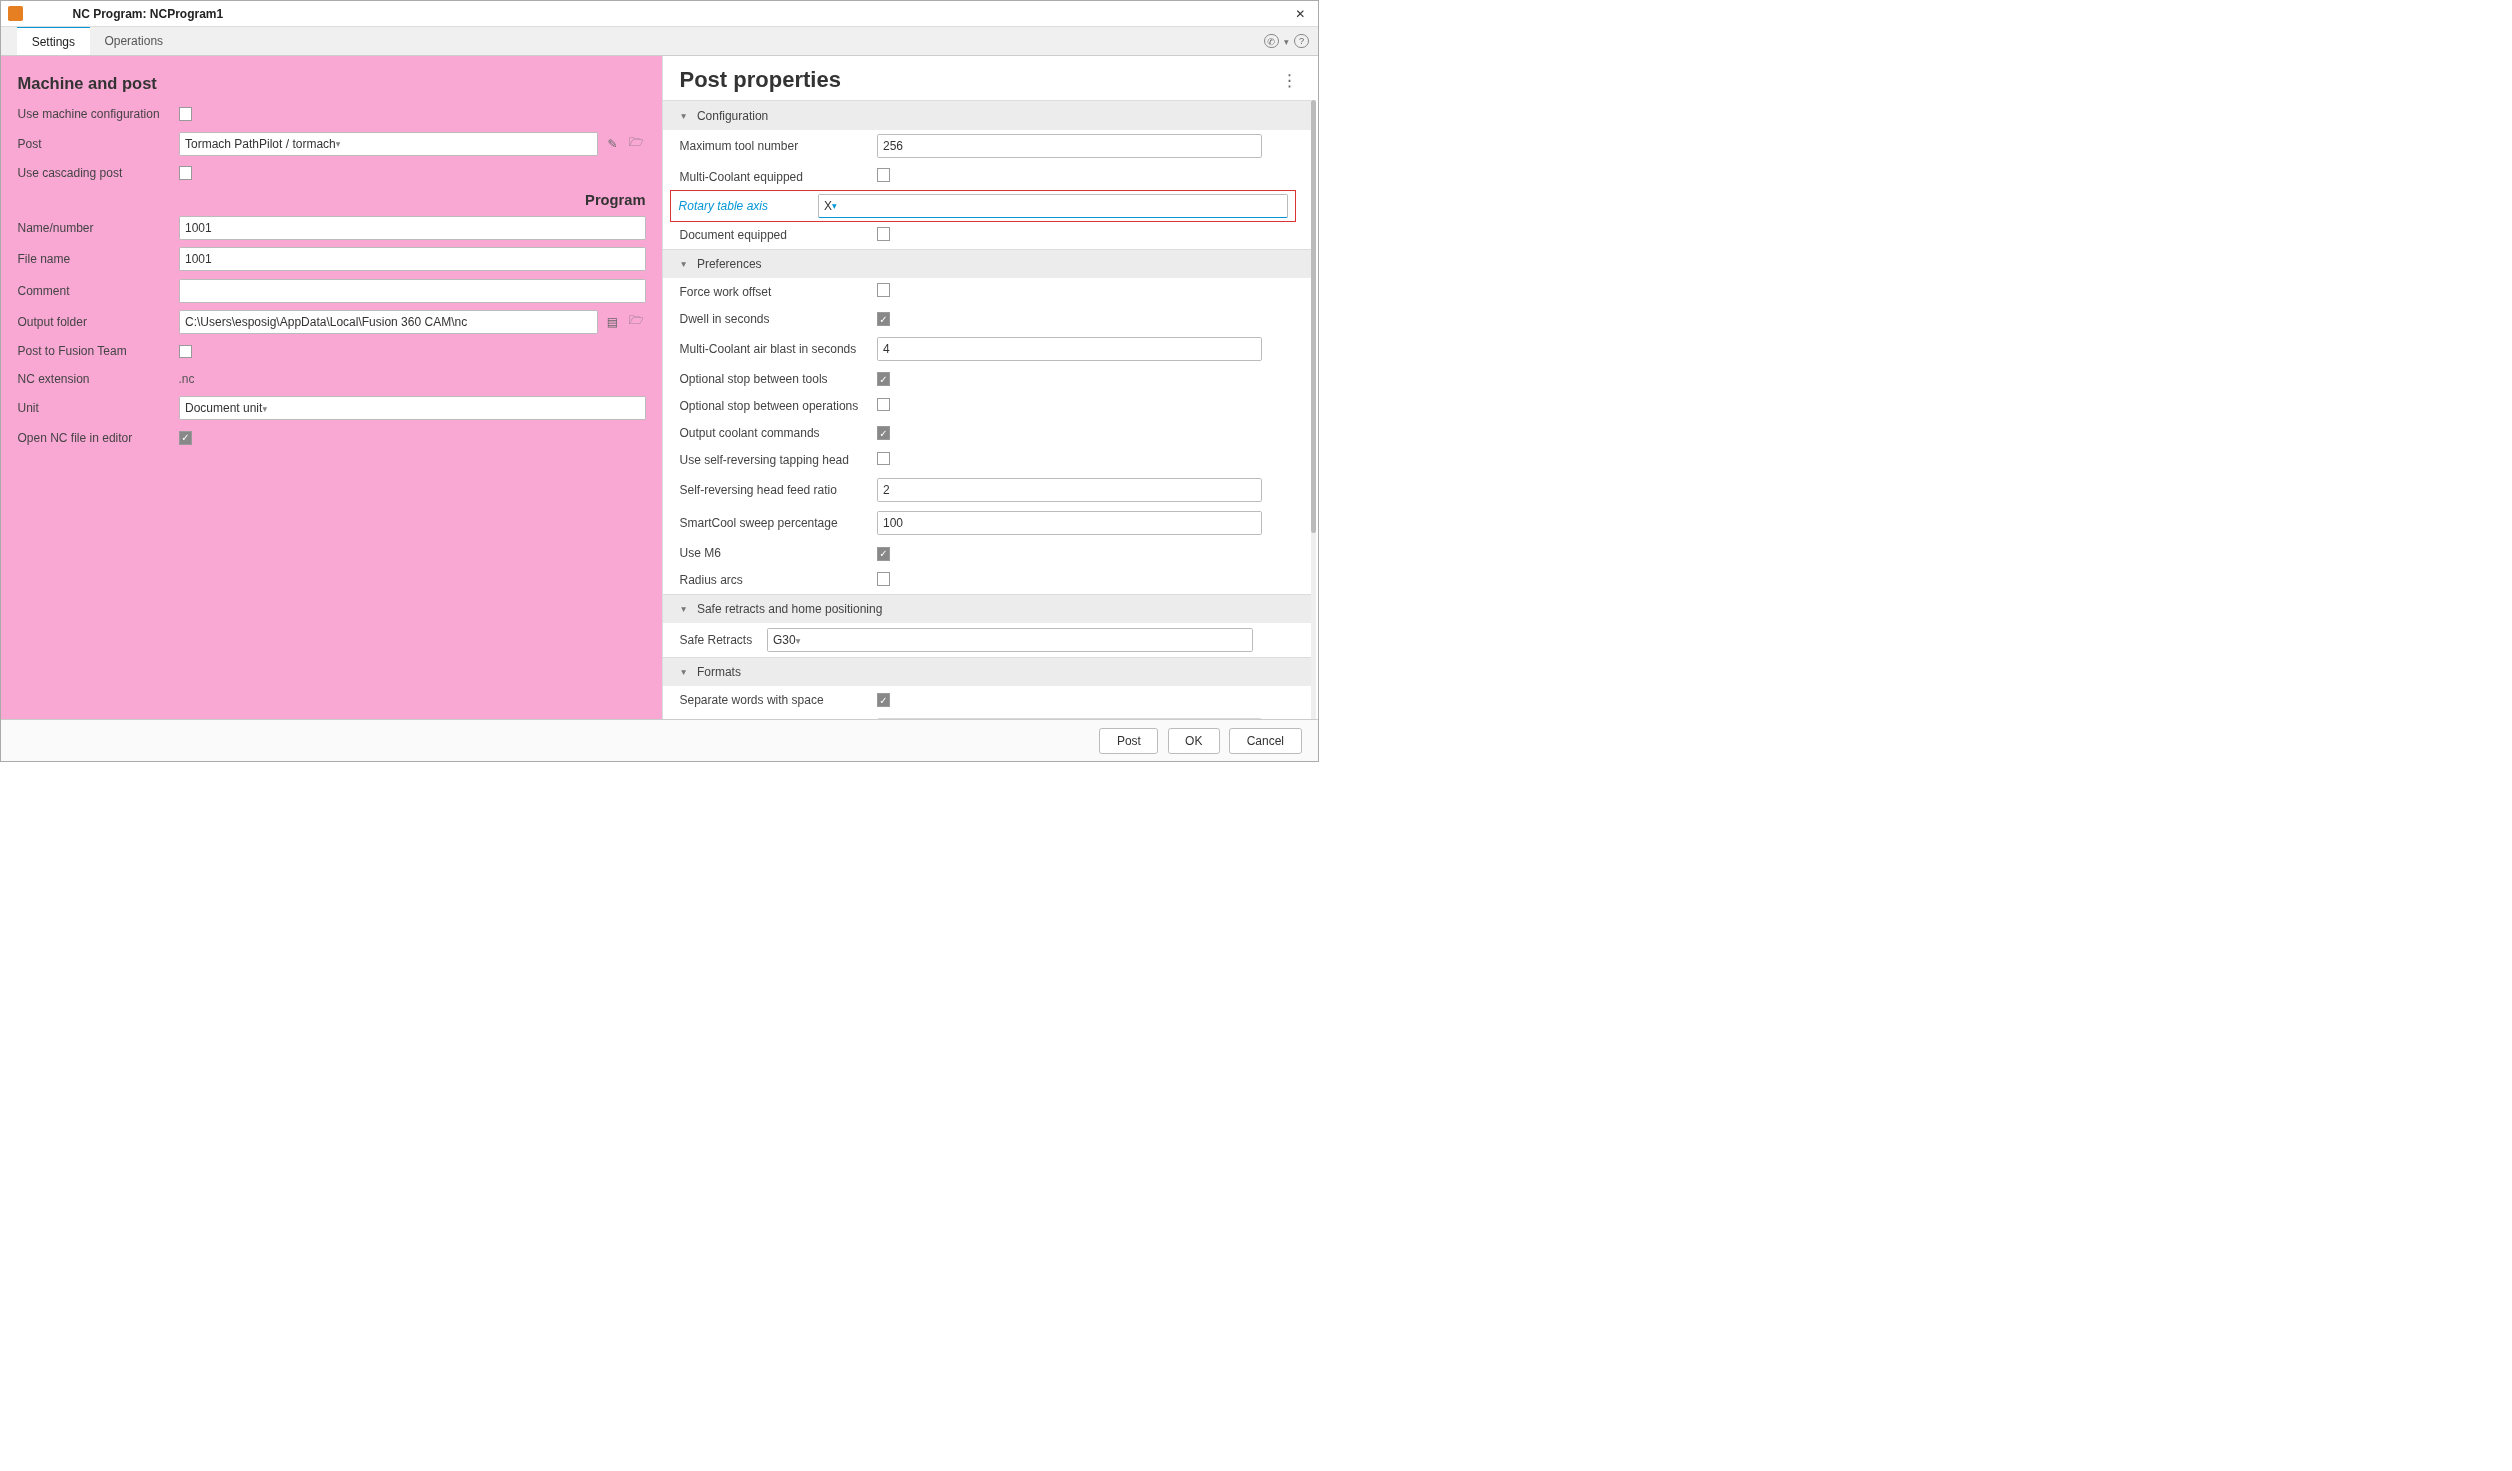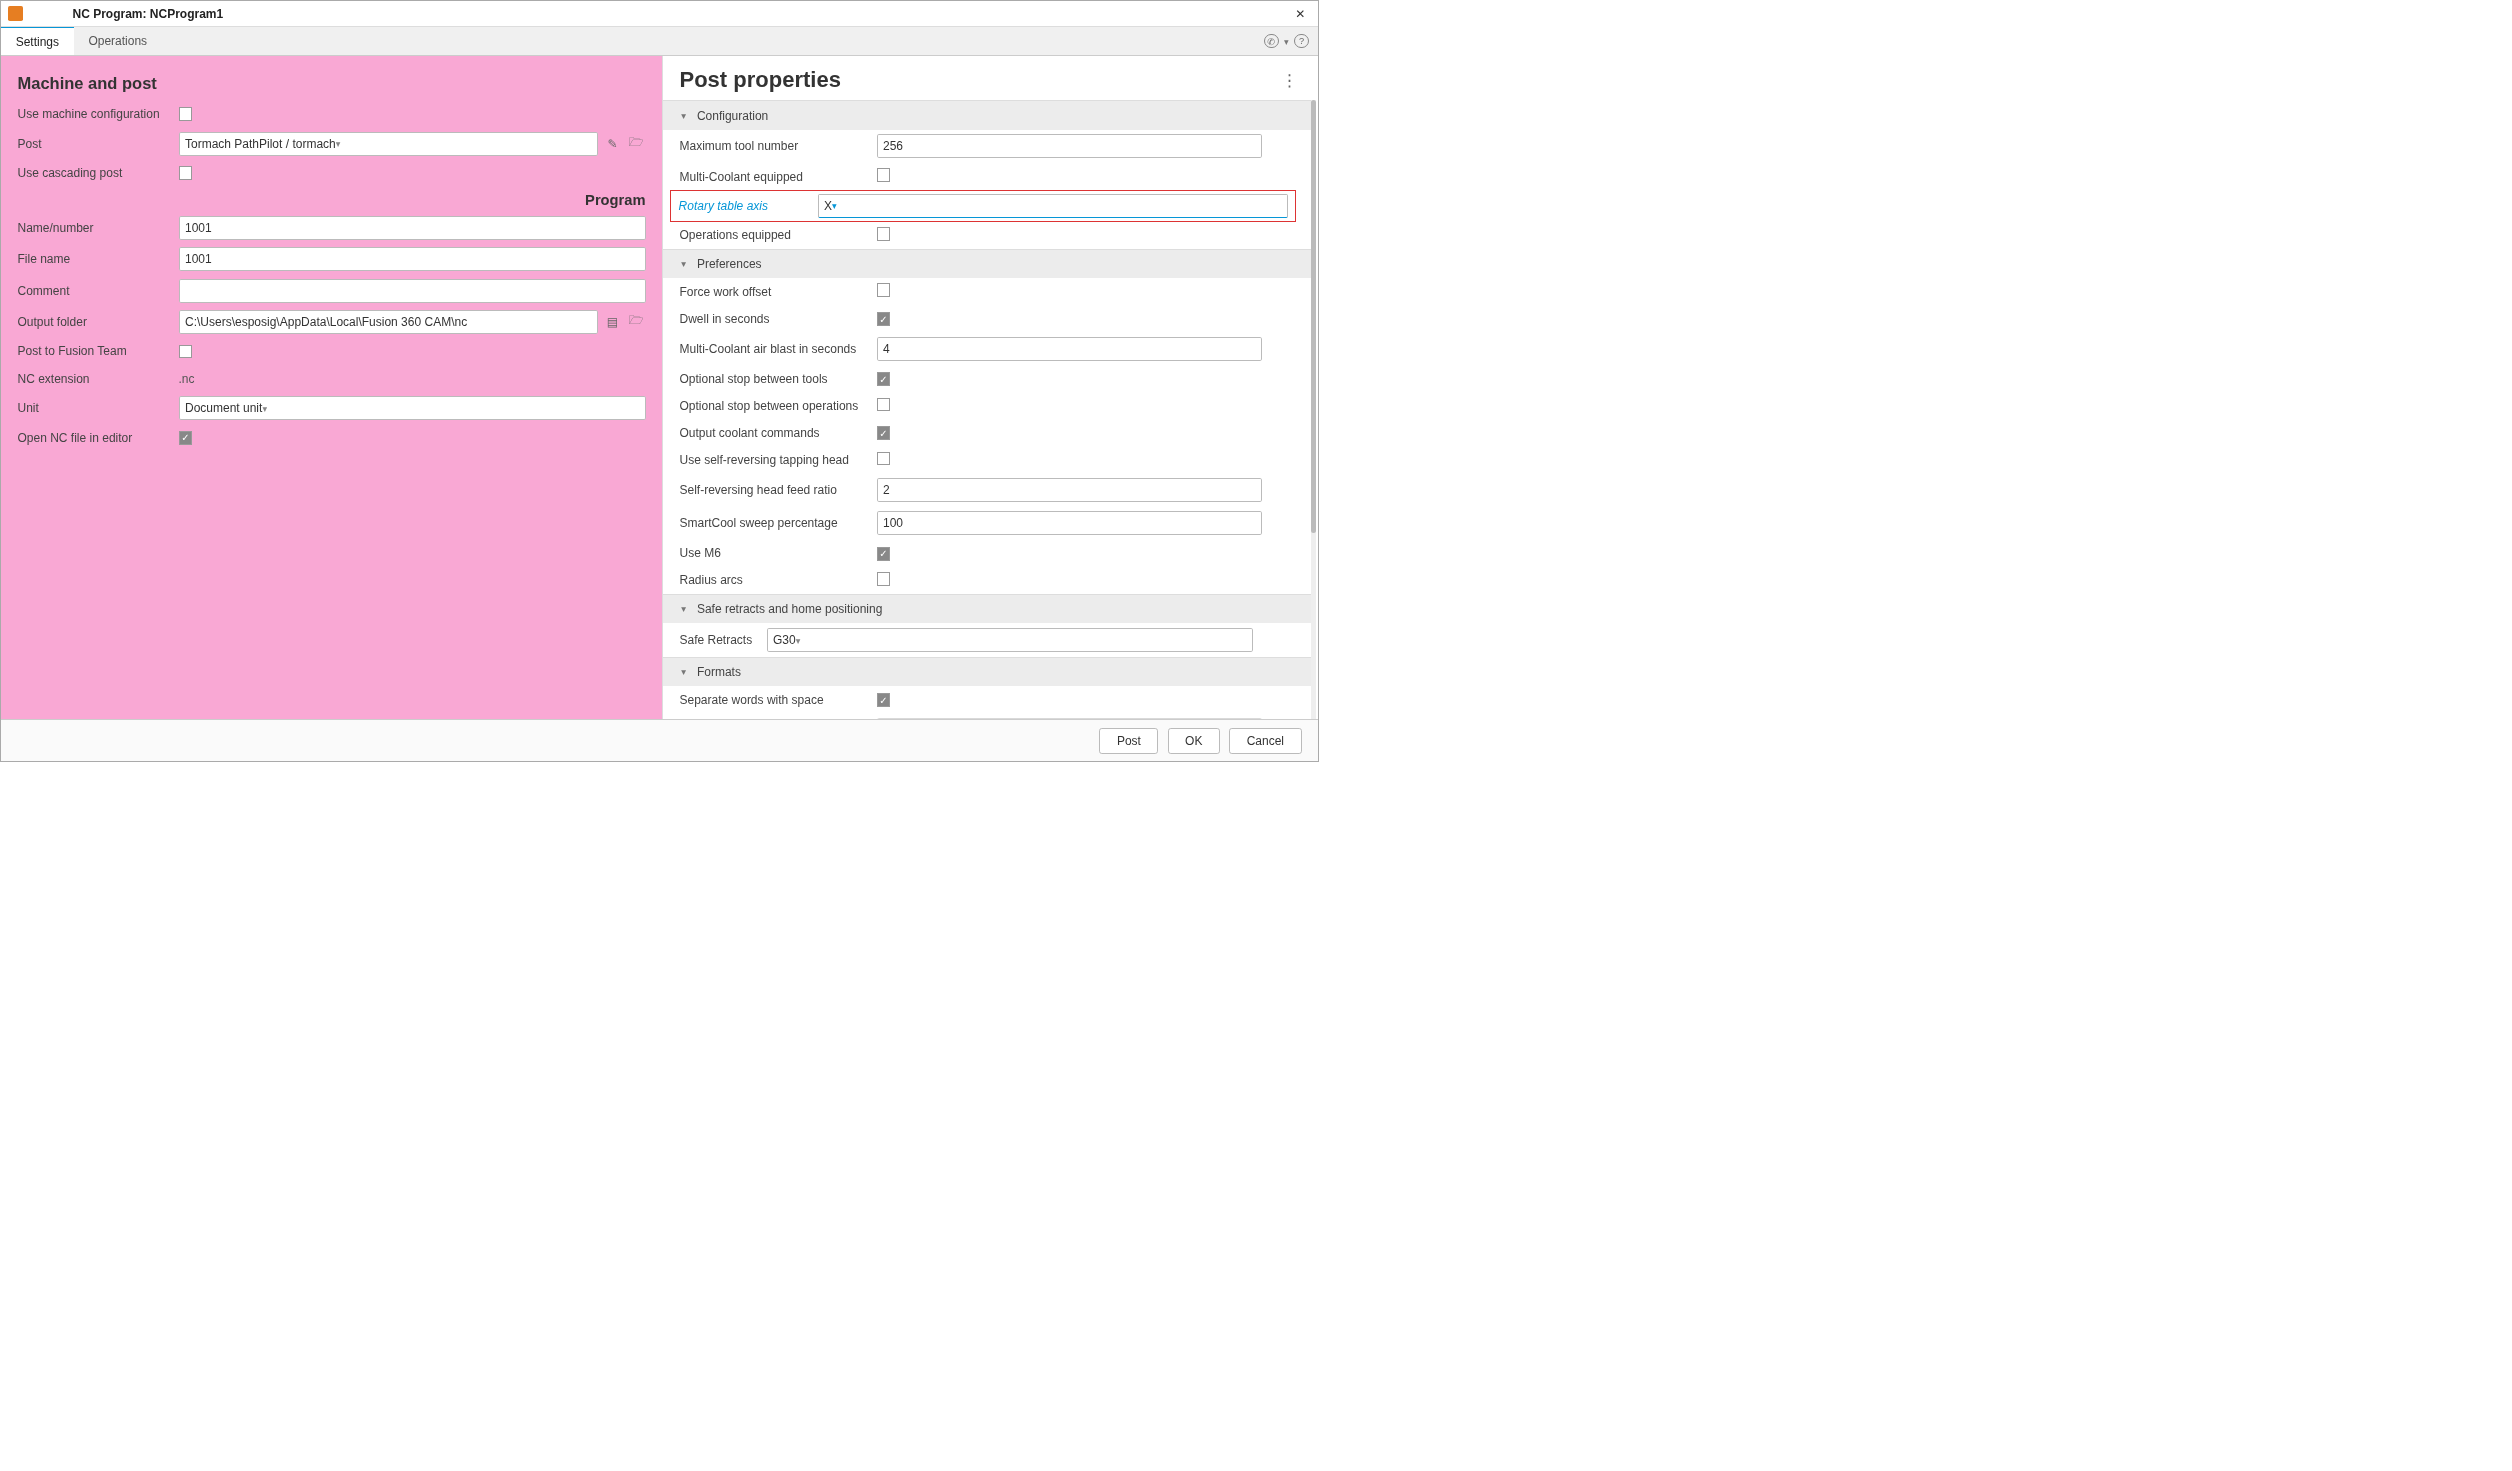--- a/index.html
+++ b/index.html
@@ -45,20 +45,21 @@
   color: #555;
   cursor: pointer;
   border-bottom: 1.8px solid transparent;
   background: #f0f0f0;
 }
 .tab.active {
   border-top: 1.8px solid #0696d7;
   border-bottom: none;
   background: #fff;
   color: #222;
+  margin-left: 16px;
 }
 .tabbar-right {
   margin-left: auto;
   display: flex;
   align-items: center;
   gap: 5.5px;
   padding-right: 9.2px;
   color: #666;
 }
 .tabbar-right .circ { width:14.7px;height:14.7px;border:0.9px solid #888;border-radius:50%;display:inline-flex;align-items:center;justify-content:center;font-size:9.2px; }
@@ -325,21 +326,21 @@
           <span class="plabel">Rotary table axis</span>
           <span class="pctrl">
             <div class="selectlike">
               <span>X</span>
               <span class="caret" style="color:#0696d7">▾</span>
             </div>
           </span>
         </div>
 
         <div class="prop-row">
-          <span class="plabel">Operations equipped</span>
+          <span class="plabel">Document equipped</span>
           <span class="pctrl"><span class="chk"></span></span>
         </div>
 
         <div class="groupheader">
           <span class="tri">▼</span>
           <span>Preferences</span>
         </div>
 
         <div class="prop-row">
             <span class="plabel">Force work offset</span>

